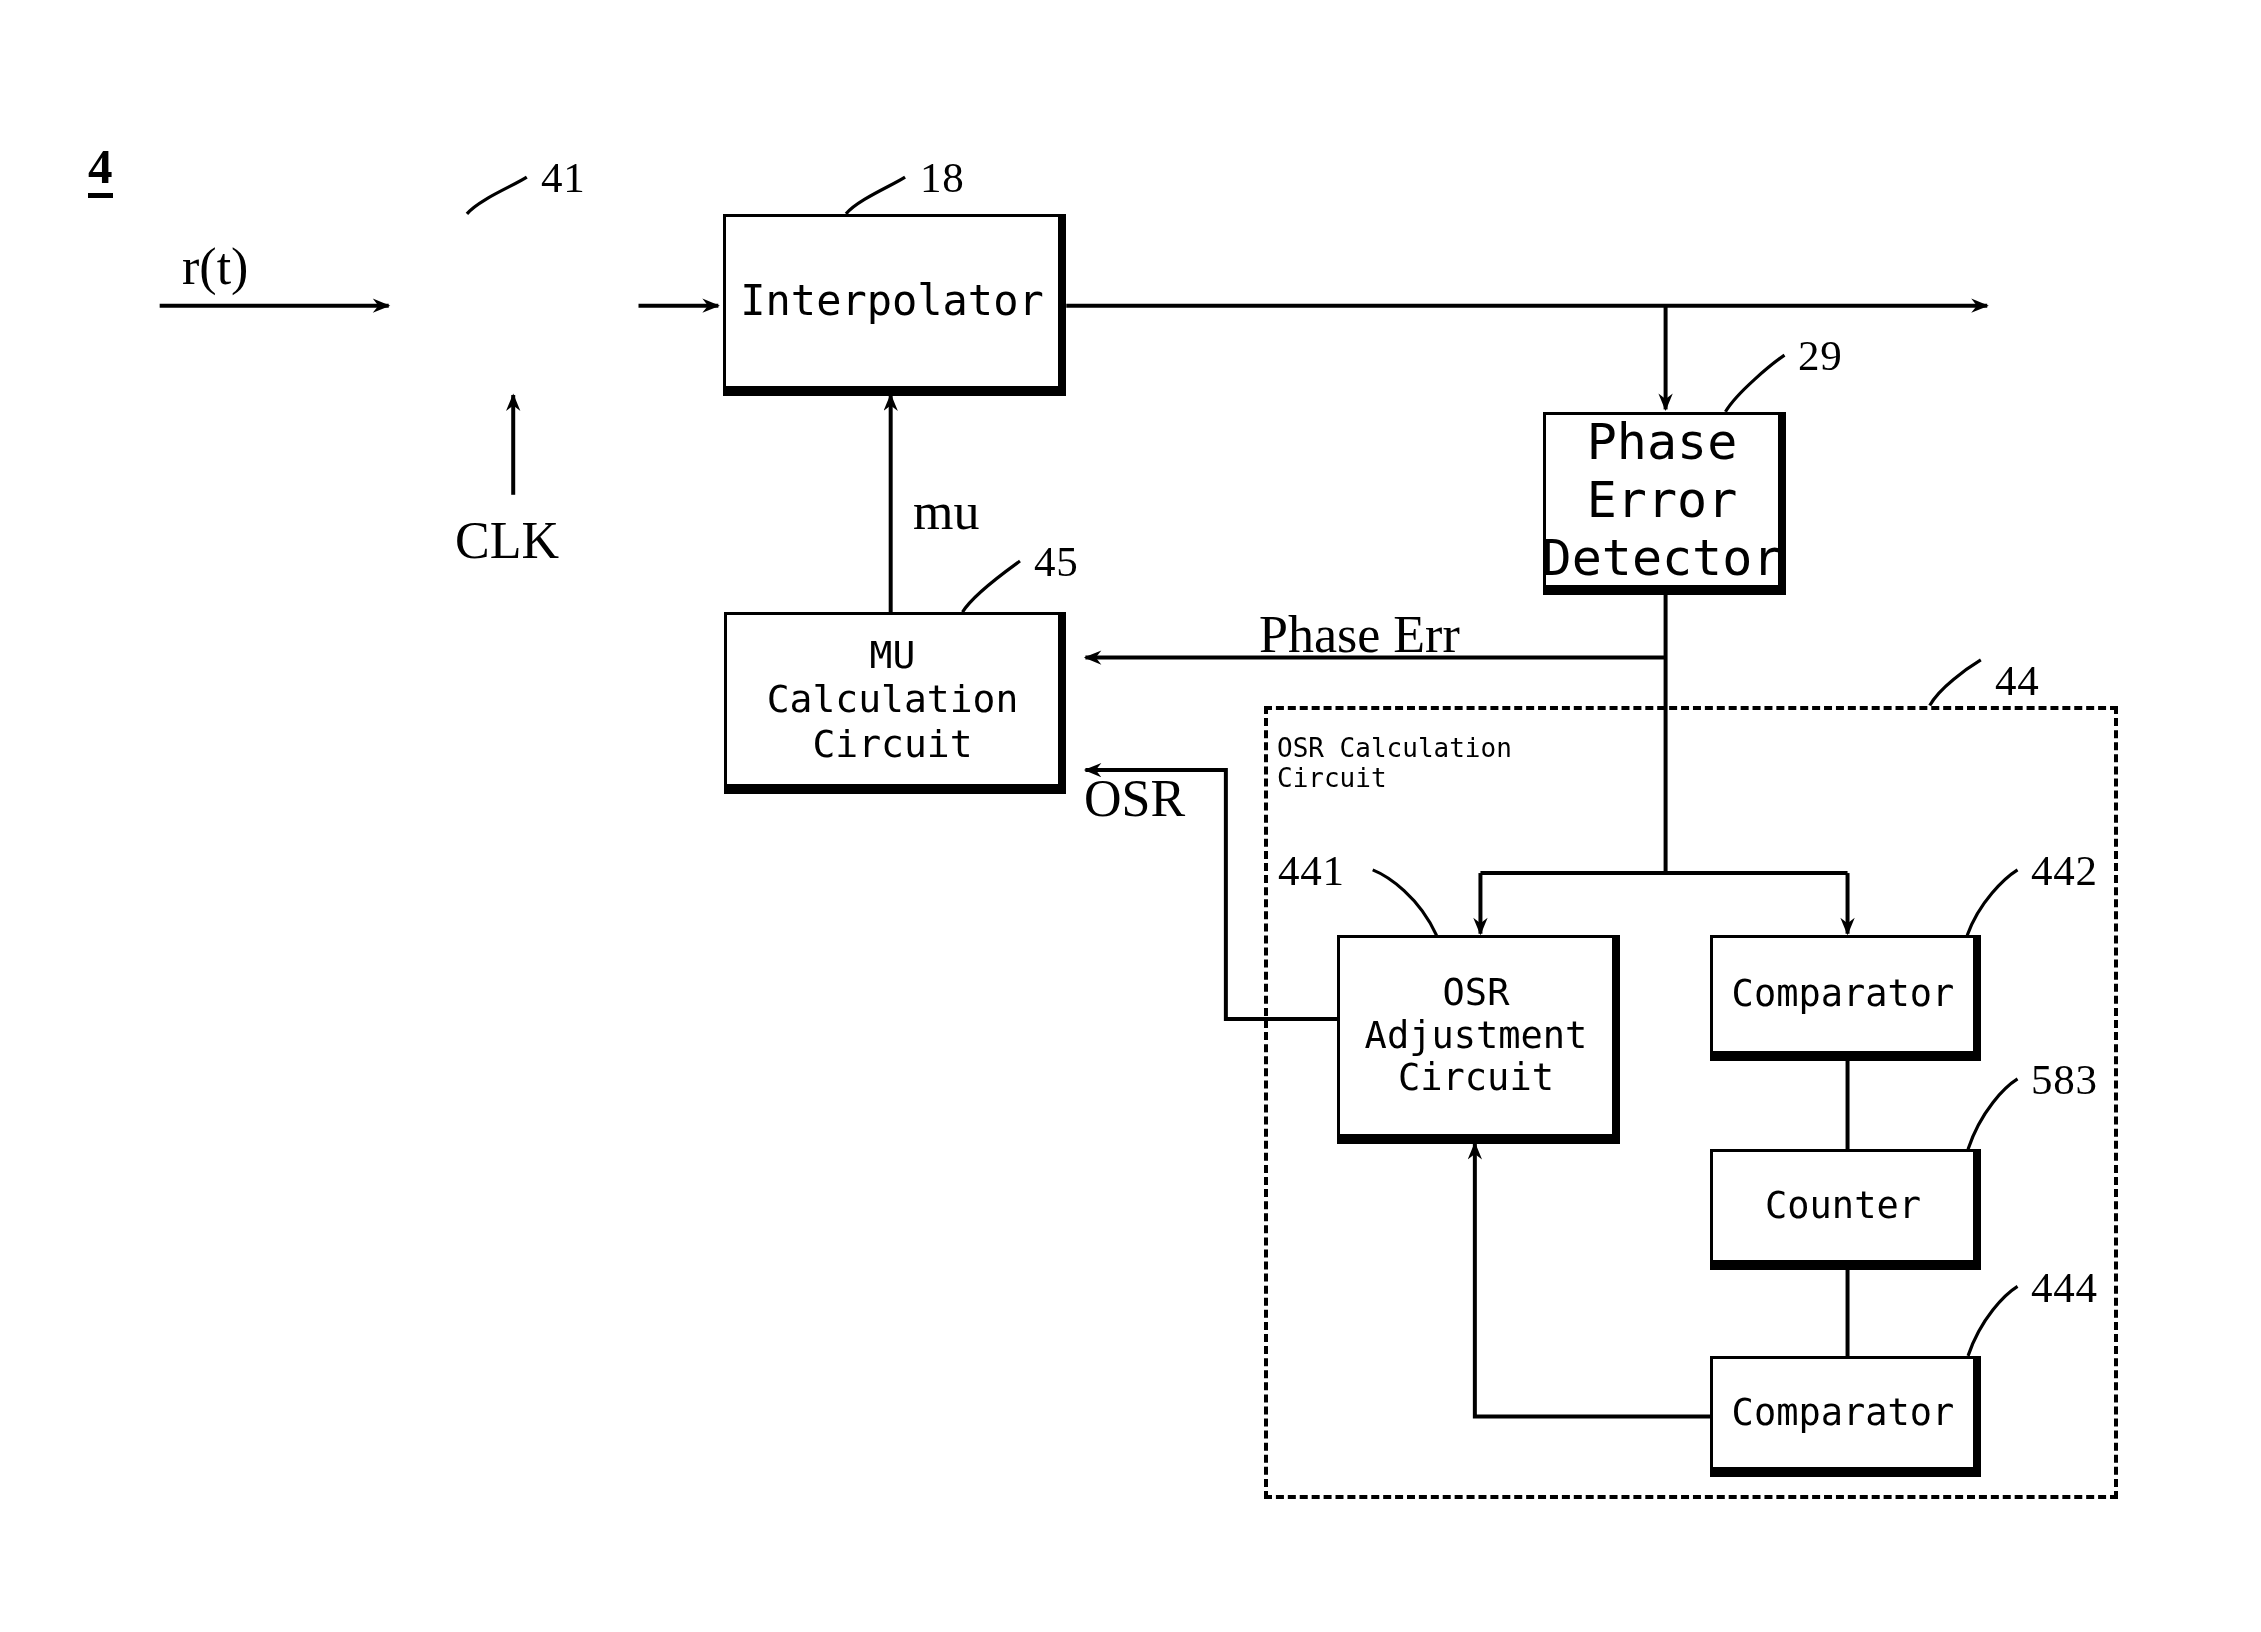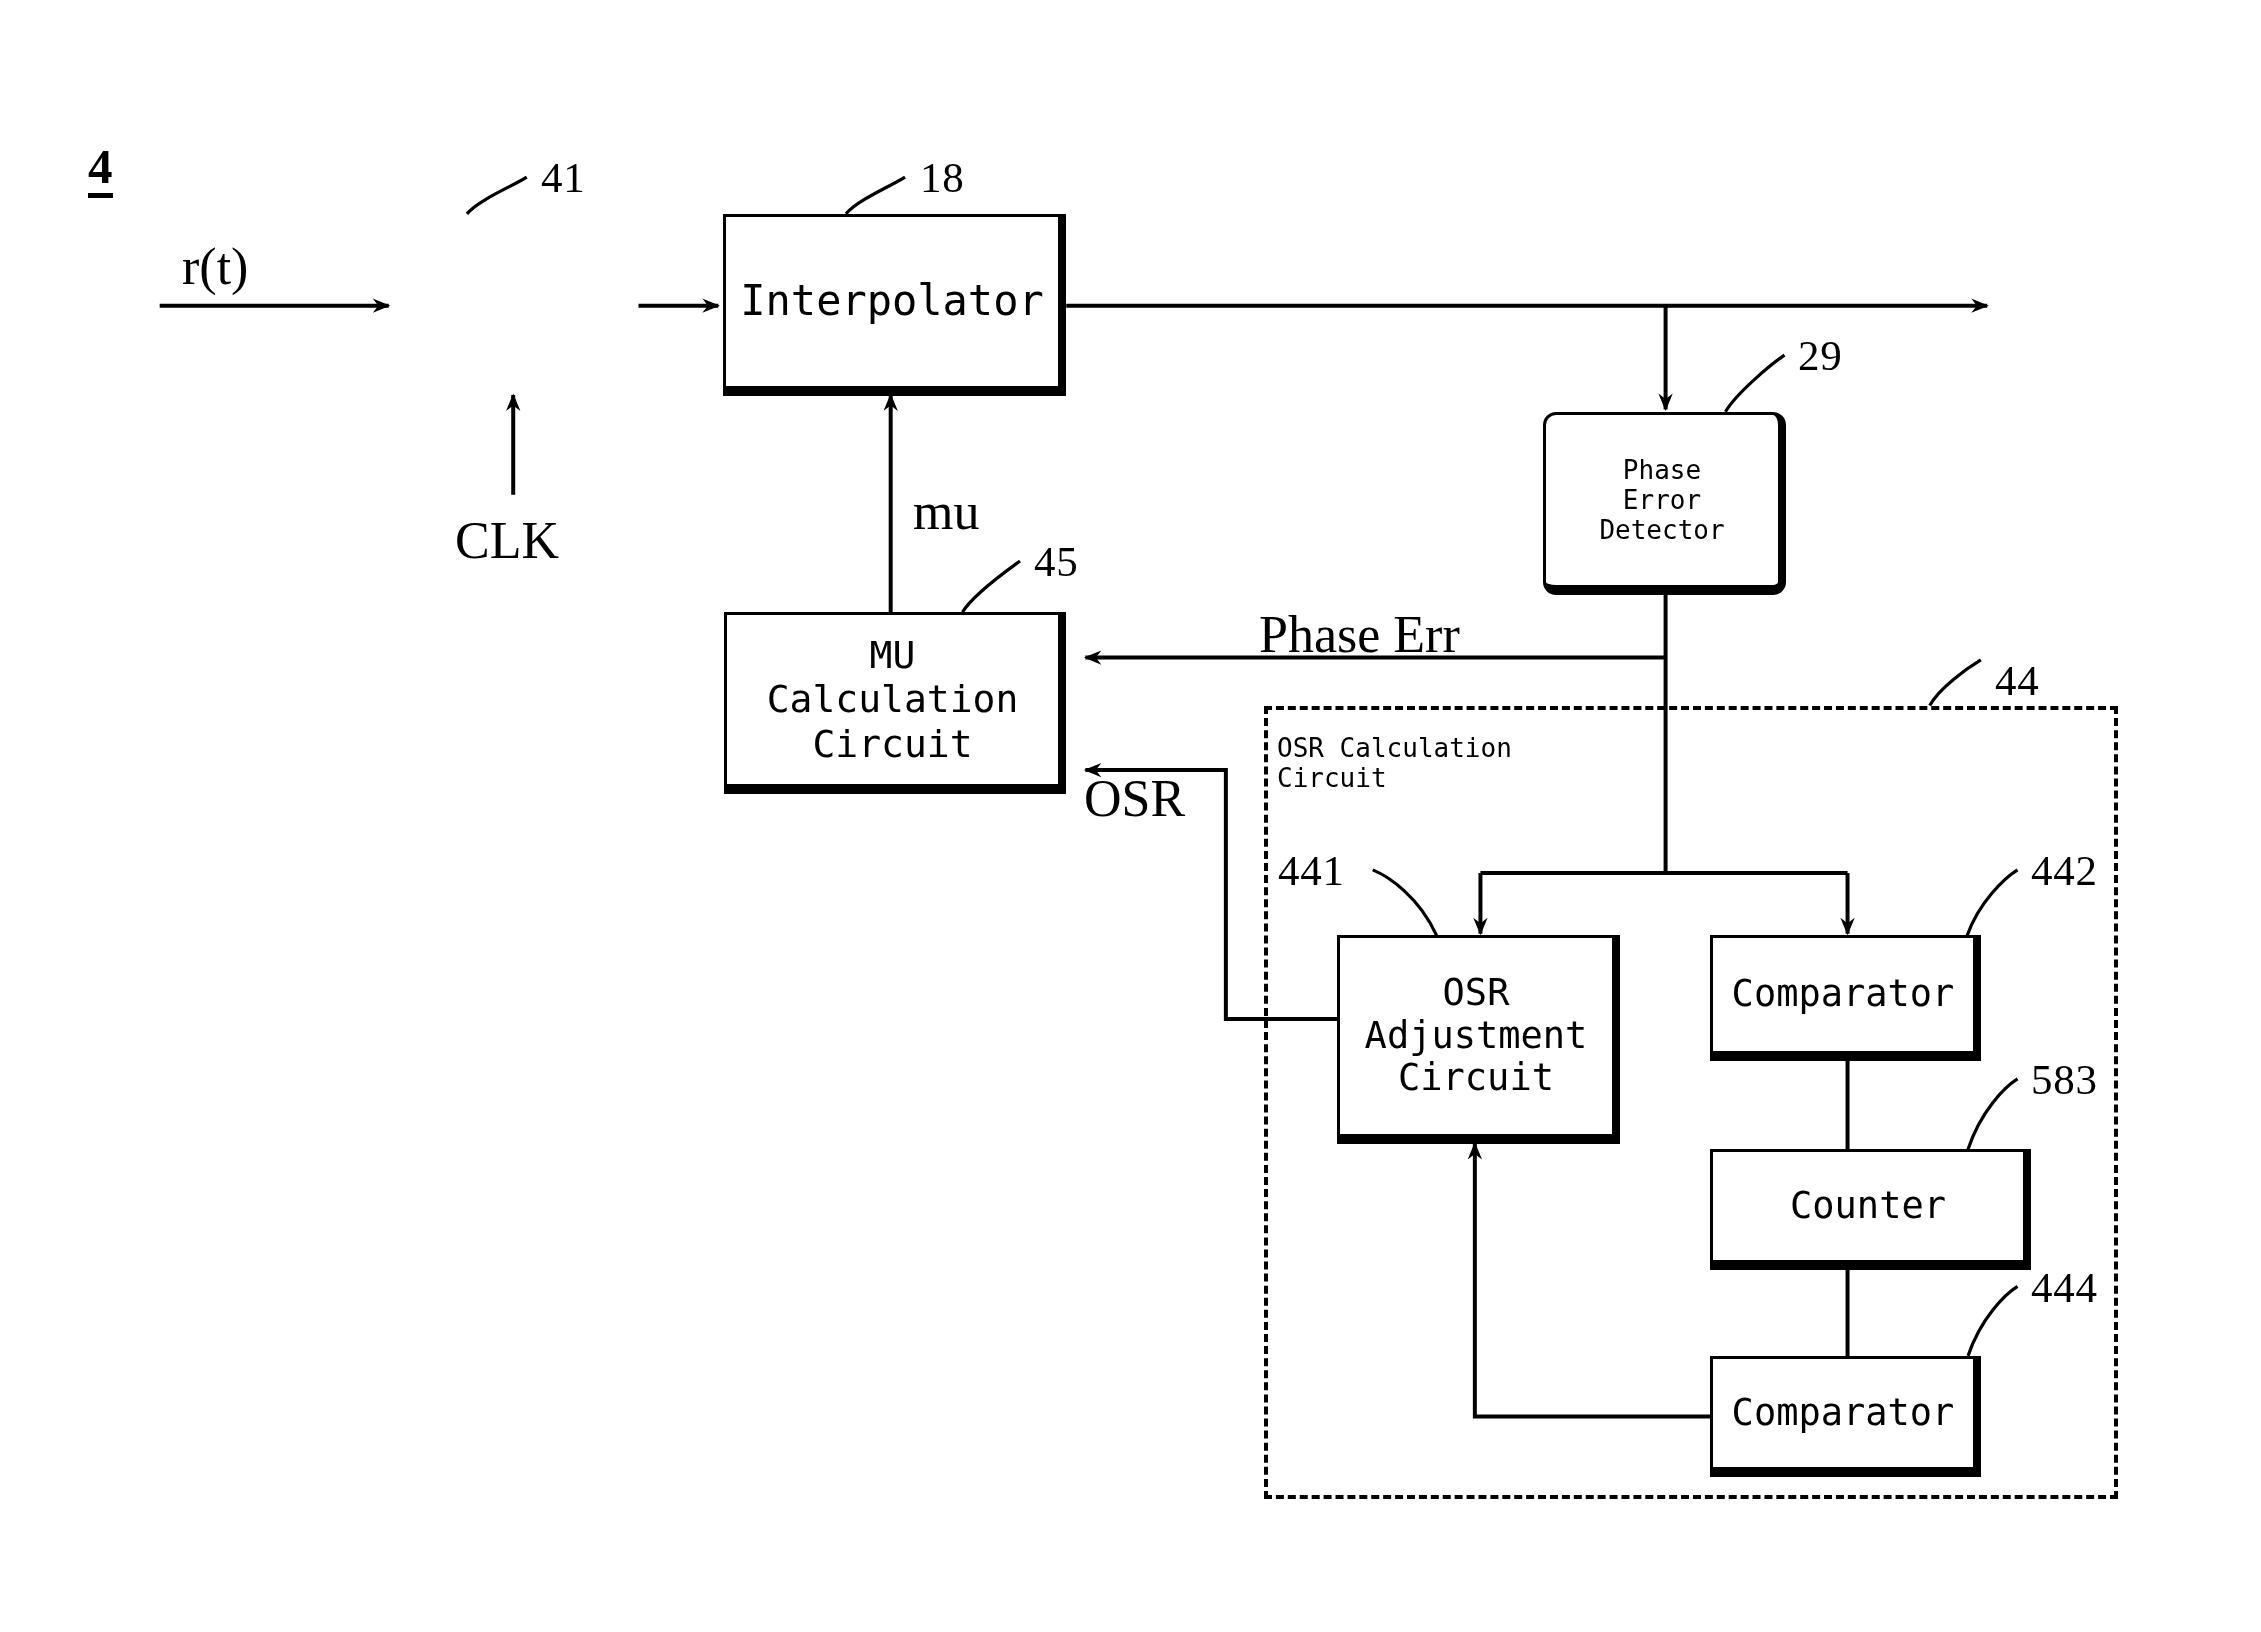--- a/index.html
+++ b/index.html
@@ -121,21 +121,21 @@
     </g>
   </svg>
 
   <div class="dashed-group" style="left:1264px; top:706px; width:854px; height:793px;"></div>
 
 
   <div class="block" style="left:723px; top:214px; width:343px; height:182px; font-size:42px;">
     <span class="lbl">Interpolator</span>
   </div>
 
-  <div class="block" style="left:1543px; top:412px; width:243px; height:183px; font-size:26px;border-radius:13px;">
+  <div class="block" style="left:1543px; top:412px; width:243px; height:183px; font-size:50px;">
     <span class="lbl">Phase
 Error
 Detector</span>
   </div>
 
   <div class="block" style="left:724px; top:612px; width:342px; height:182px; font-size:38px;">
     <span class="lbl">MU
 Calculation
 Circuit</span>
   </div>
@@ -143,21 +143,21 @@
   <div class="block" style="left:1337px; top:935px; width:283px; height:209px; font-size:37px;">
     <span class="lbl">OSR
 Adjustment
 Circuit</span>
   </div>
 
   <div class="block" style="left:1710px; top:935px; width:271px; height:126px; font-size:37px;">
     <span class="lbl">Comparator</span>
   </div>
 
-  <div class="block" style="left:1710px; top:1149px; width:321px; height:121px; font-size:37px;">
+  <div class="block" style="left:1710px; top:1149px; width:271px; height:121px; font-size:37px;">
     <span class="lbl">Counter</span>
   </div>
 
   <div class="block" style="left:1710px; top:1356px; width:271px; height:121px; font-size:37px;">
     <span class="lbl">Comparator</span>
   </div>
 
   <div class="tag fig-id" style="left:88px; top:142px;">4</div>
 
   <div class="tag serif-lab" style="left:182px; top:237px;">r(t)</div>

